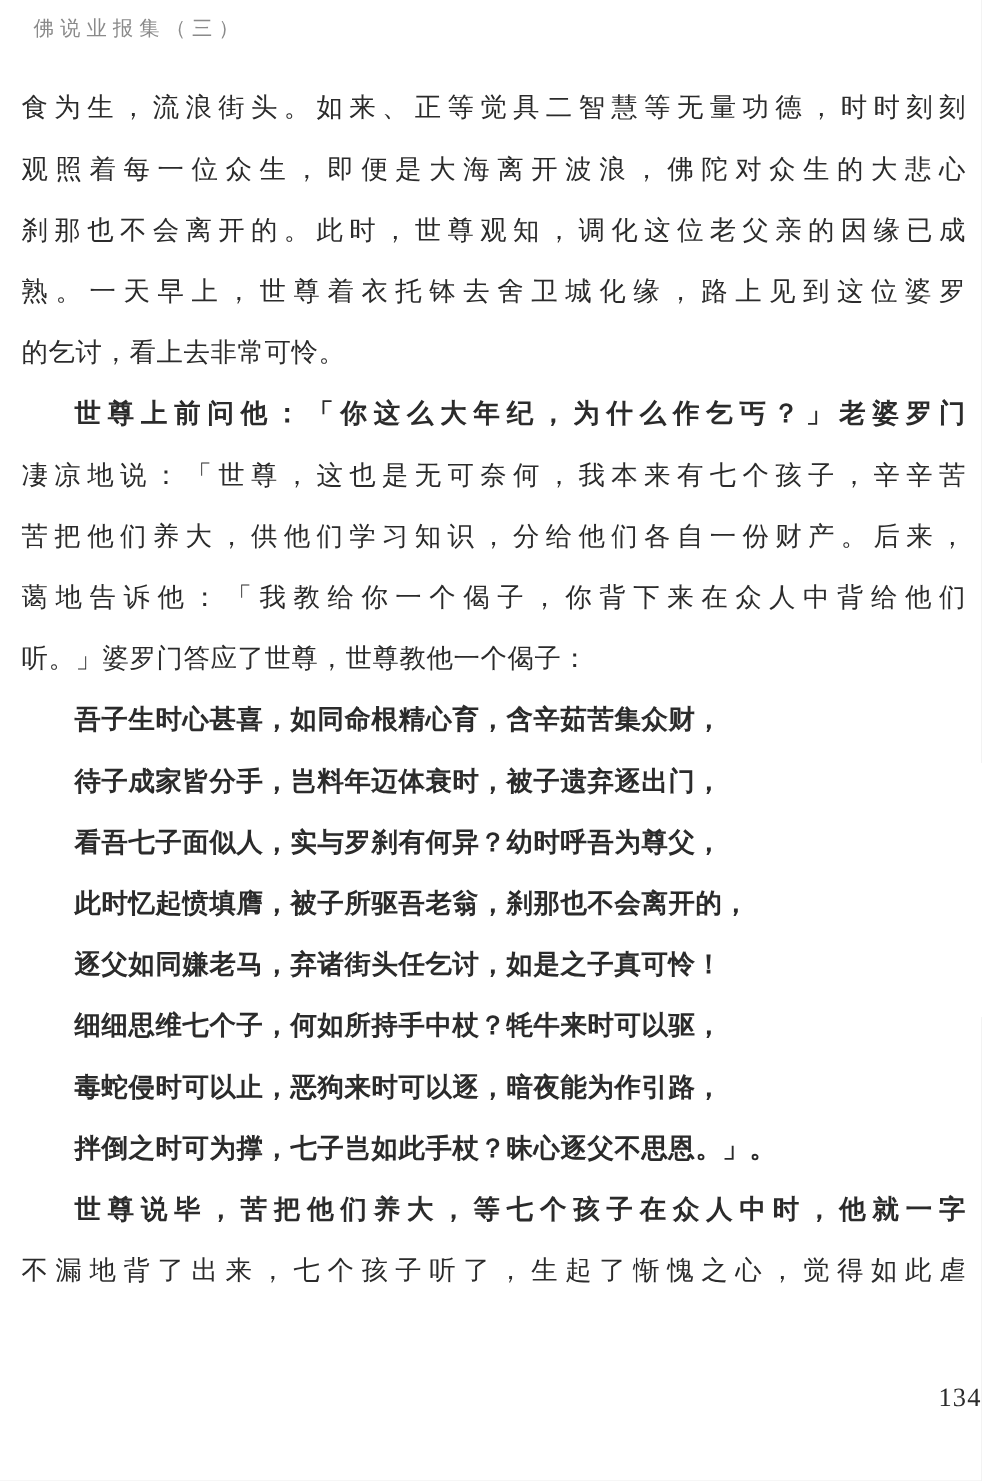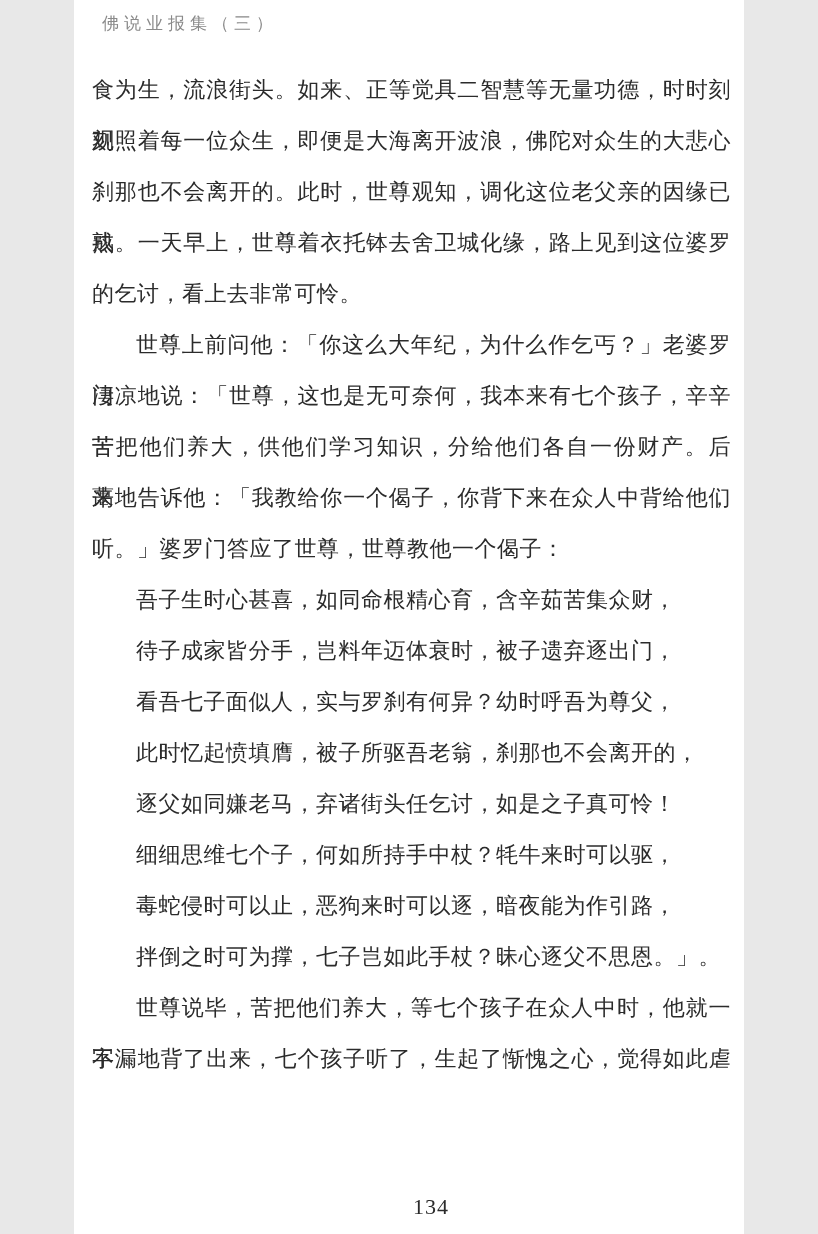--- a/index.html
+++ b/index.html
@@ -6,21 +6,21 @@
     --text-color: #2b2b2b;
     --header-color: #8a8a8a;
     --bg-color: #ffffff;
   }
   * { margin: 0; padding: 0; box-sizing: border-box; }
   html, body { background: #e8e8e8; }
   body { font-family: "Liberation Serif", "DejaVu Serif", serif; }
 
   .page {
     position: relative;
-    width: 670px;
+    width: 818px;
     height: 1234px;
     margin: 0 auto;
     background: var(--bg-color);
     overflow: hidden;
   }
 
   .running-header {
     position: absolute;
     top: 12px;
     left: 28px;
@@ -49,28 +49,29 @@
   }
 
   .text-line.justify {
     white-space: normal;
     text-align: justify;
     text-align-last: justify;
   }
 
   .text-line.indent {
     text-indent: 2em;
+    font-weight: bold;
   }
 
   .page-number {
     position: absolute;
     left: 0;
     right: 0;
-    top: 1194px;
-    text-align: center;
+    top: 1152px;
+    text-align: right;
     font-size: 22px;
     letter-spacing: 1px;
     color: var(--text-color);
     font-family: "Liberation Serif", "DejaVu Serif", serif;
     padding-left: 44px;
   }
 </style>
 </head>
 <body>
 

